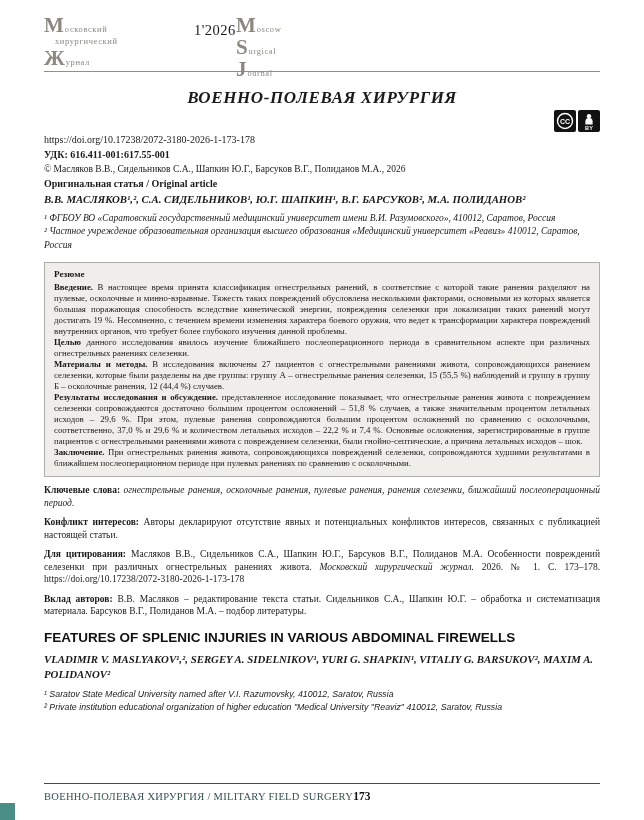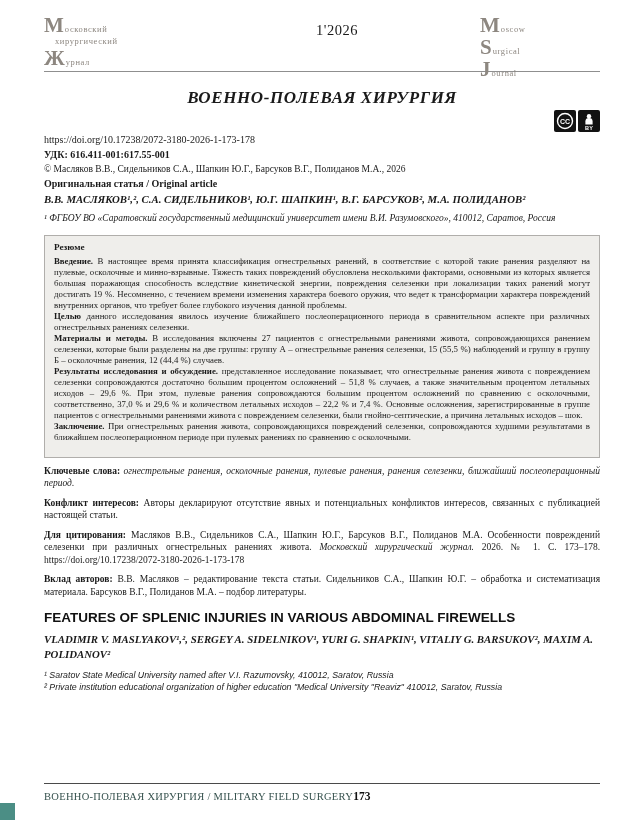--- a/index.html
+++ b/index.html
@@ -3,21 +3,21 @@
 <meta charset="utf-8">
 <style>
   html,body{margin:0;padding:0}
   body{
     width:644px;height:820px;background:#ffffff;position:relative;overflow:hidden;
     font-family:"Liberation Serif", serif;color:#1a1a1a;
   }
   .page{padding:14px 44px 0 44px;position:relative}
 
   
-  .masthead{display:flex;justify-content:space-between;align-items:flex-start;height:54px}
+  .masthead{display:flex;align-items:flex-start;height:54px}
   .logo{color:#8d8780;line-height:1.05;width:150px}
   .logo-right{text-align:left;width:120px}
   .logo-line{white-space:nowrap}
   .logo-big{font-size:21px;font-weight:bold;margin-right:1px}
   .logo-small{font-size:8.5px;letter-spacing:.6px}
   .logo-mid{font-size:8.5px;letter-spacing:.6px;margin:1px 0 1px 11px}
   .issue{font-size:14.5px;margin-top:8px;letter-spacing:.5px}
   .rule{border-top:1px solid #8f8f8f;margin-top:3px}
 
   .section-title{font-size:17px;font-style:italic;font-weight:bold;text-align:center;margin:16px 0 2px 0;letter-spacing:.6px}
@@ -31,21 +31,21 @@
   .meta .article-type{font-weight:bold}
 
   .article-title{
     font-family:"Liberation Sans", sans-serif;font-weight:bold;font-size:15px;
     line-height:1.3;margin:8px 0 9px 0;white-space:pre-line;letter-spacing:.2px;color:#111
   }
   .authors{font-weight:bold;font-style:italic;font-size:10.8px;margin:0 0 7px 0}
   .affil{font-style:italic;font-size:9.5px;line-height:1.4;margin:0}
 
   .abstract{
-    border:1px solid #b0aeab;background:#efeeeb;padding:6px 9px 14px 9px;
+    border:1px solid #b0aeab;background:#efeeeb;padding:6px 9px 7px 9px;
     margin:10px 0 7px 0;font-size:8.8px;line-height:1.25;text-align:justify
   }
   .abs-head{font-weight:bold;margin:0 0 2px 0;font-size:9.2px}
   .abs-p{margin:0}
 
   .note{font-size:9.5px;line-height:1.32;margin:7px 0;text-align:justify}
   .kw i{font-style:italic}
   .kw b{}
 
   .en-title{font-family:"Liberation Sans", sans-serif;font-weight:bold;font-size:13.5px;margin:12px 0 7px 0;color:#111}
@@ -97,20 +97,21 @@
   <div class="meta">
     <p class="doi">https://doi.org/10.17238/2072-3180-2026-1-173-178</p>
     <p class="udk">УДК: 616.411-001:617.55-001</p>
     <p class="copyright">© Масляков В.В., Сидельников С.А., Шапкин Ю.Г., Барсуков В.Г., Полиданов М.А., 2026</p>
     <p class="article-type">Оригинальная статья / Original article</p>
   </div>
 
 
   <p class="authors">В.В. МАСЛЯКОВ¹,², С.А. СИДЕЛЬНИКОВ¹, Ю.Г. ШАПКИН¹, В.Г. БАРСУКОВ², М.А. ПОЛИДАНОВ²</p>
   <p class="affil">¹ ФГБОУ ВО «Саратовский государственный медицинский университет имени В.И. Разумовского», 410012, Саратов, Россия</p>
+  <p class="affil">² Частное учреждение образовательная организация высшего образования «Медицинский университет «Реавиз» 410012, Саратов, Россия</p>
 
   <section class="abstract">
     <p class="abs-head">Резюме</p>
     <p class="abs-p"><b>Введение.</b> <span>В настоящее время принята классификация огнестрельных ранений, в соответствие с которой такие ранения разделяют на пулевые, осколочные и минно-взрывные. Тяжесть таких повреждений обусловлена несколькими факторами, основными из которых является большая поражающая способность вследствие кинетической энергии, повреждения селезенки при локализации таких ранений могут достигать 19 %. Несомненно, с течением времени изменения характера боевого оружия, что ведет к трансформации характера повреждений внутренних органов, что требует более глубокого изучения данной проблемы.</span></p>
     <p class="abs-p"><b>Целью</b> <span>данного исследования явилось изучение ближайшего послеоперационного периода в сравнительном аспекте при различных огнестрельных ранениях селезенки.</span></p>
     <p class="abs-p"><b>Материалы и методы.</b> <span>В исследования включены 27 пациентов с огнестрельными ранениями живота, сопровождающихся ранением селезенки, которые были разделены на две группы: группу А – огнестрельные ранения селезенки, 15 (55,5 %) наблюдений и группу в группу Б – осколочные ранения, 12 (44,4 %) случаев.</span></p>
     <p class="abs-p"><b>Результаты исследования и обсуждение.</b> <span>представленное исследование показывает, что огнестрельные ранения живота с повреждением селезенки сопровождаются достаточно большим процентом осложнений – 51,8 % случаев, а также значительным процентом летальных исходов – 29,6 %. При этом, пулевые ранения сопровождаются большим процентом осложнений по сравнению с осколочными, соответственно, 37,0 % и 29,6 % и количеством летальных исходов – 22,2 % и 7,4 %. Основные осложнения, зарегистрированные в группе пациентов с огнестрельными ранениями живота с повреждением селезенки, были гнойно-септические, а причина летальных исходов – шок.</span></p>
     <p class="abs-p"><b>Заключение.</b> <span>При огнестрельных ранения живота, сопровождающихся повреждений селезенки, сопровождаются худшими результатами в ближайшем послеоперационном периоде при пулевых ранениях по сравнению с осколочными.</span></p>
   </section>
 

